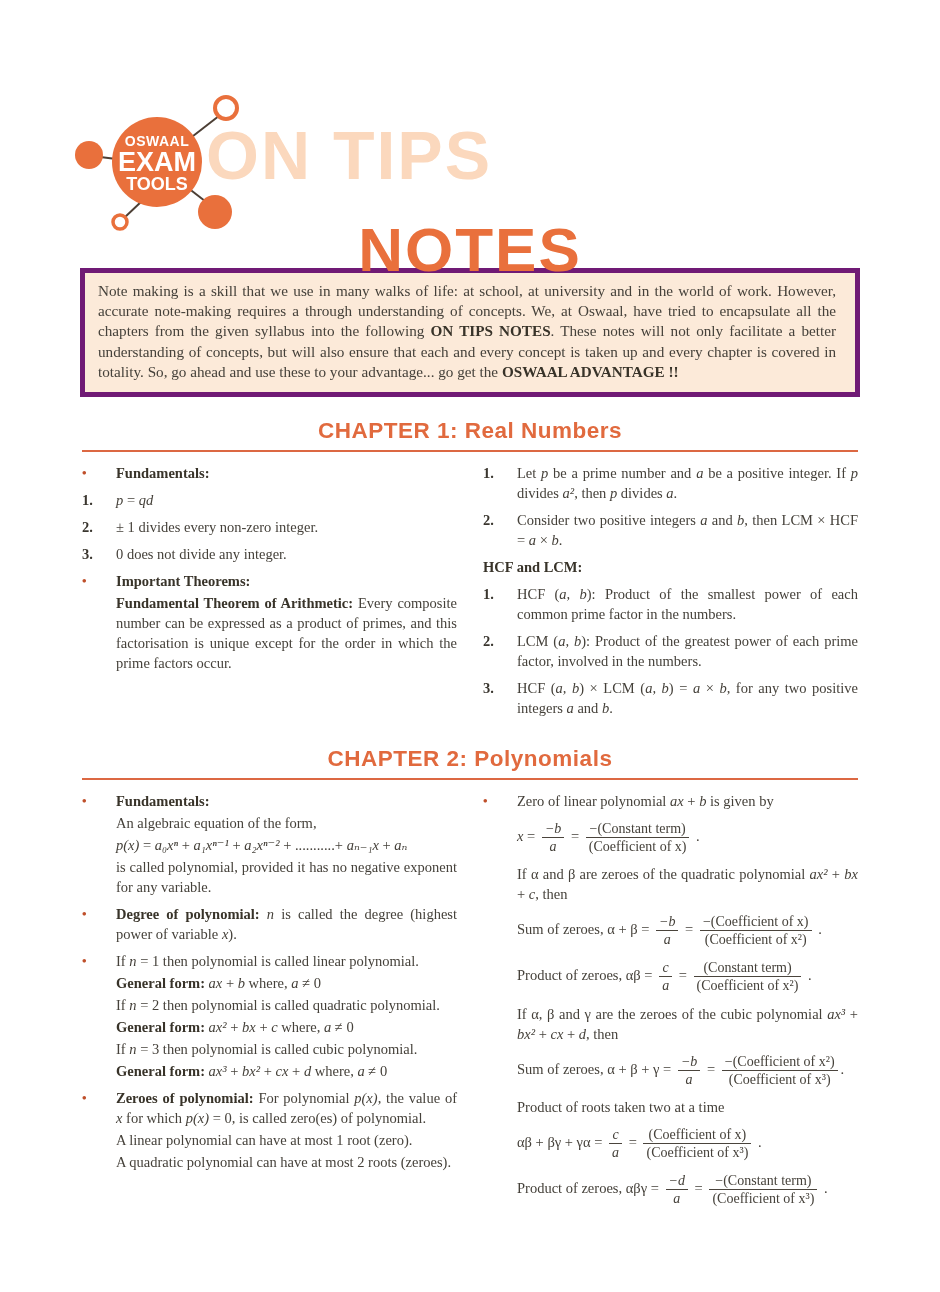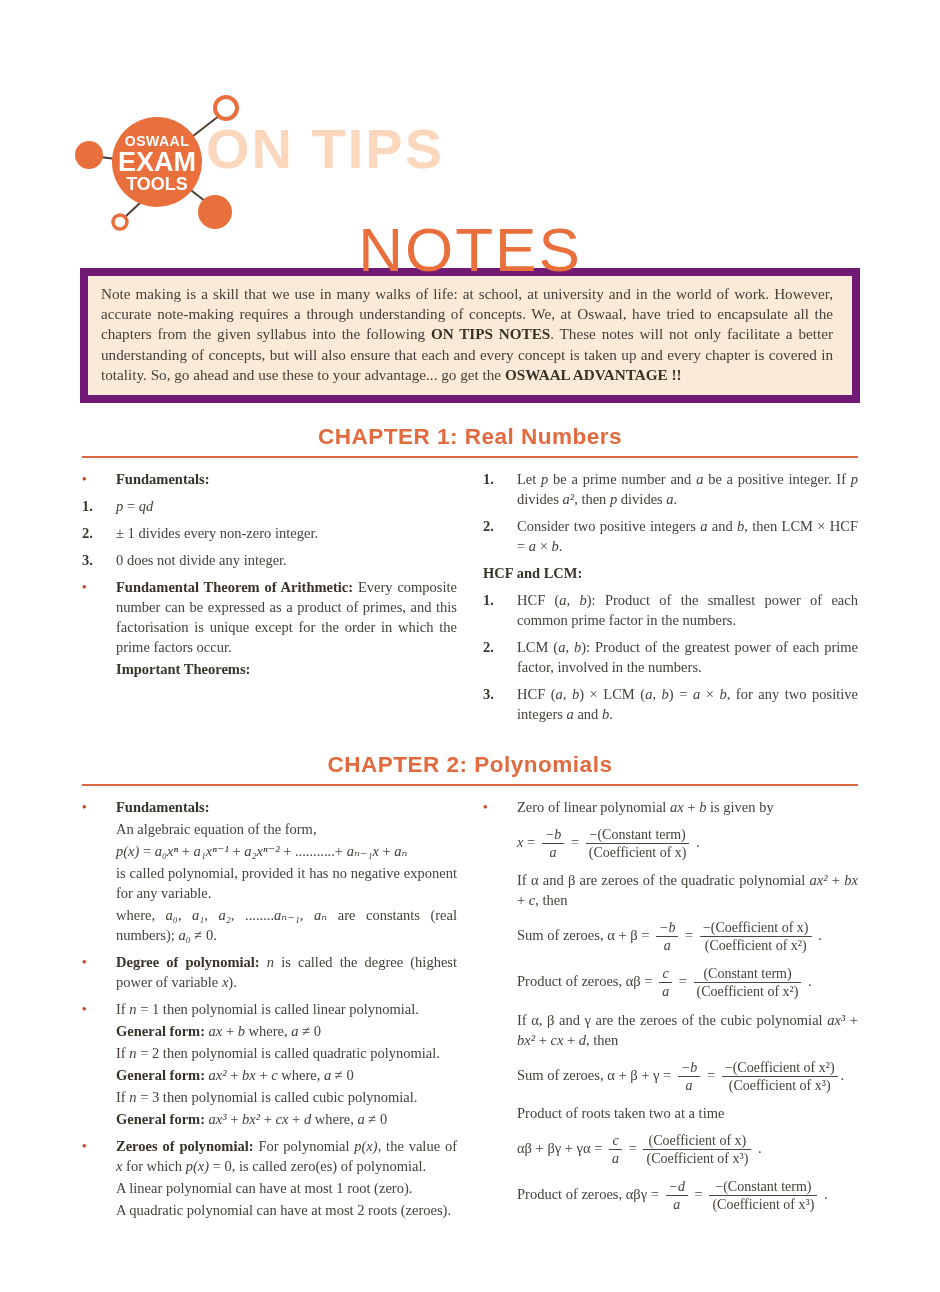--- a/index.html
+++ b/index.html
@@ -9,33 +9,33 @@
     background:#ffffff; overflow:hidden;
     font-family:"Liberation Serif","DejaVu Serif",serif;
     color:#3f3b35;
   }
   
   .masthead { position:relative; height:268px; }
   .logo-svg { position:absolute; left:62px; top:86px; }
   .title-main {
     position:absolute; left:206px; top:116px;
     font-family:"Liberation Sans","DejaVu Sans",sans-serif;
-    font-weight:800; font-size:56px; letter-spacing:2px;
+    font-weight:800; font-size:68px; letter-spacing:2px;
     color:#fbd8bd; white-space:nowrap;
   }
   .title-sub {
     position:absolute; left:0; top:214px; width:100%;
     text-align:center;
     font-family:"Liberation Sans","DejaVu Sans",sans-serif;
-    font-weight:400; font-size:62px; letter-spacing:2px;
+    font-weight:700; font-size:62px; letter-spacing:2px;
     color:#e9703c;
   }
   
   .intro {
-    margin:0 80px; background:#fcead9; border:8px solid #701a75;
+    margin:0 80px; background:#fcead9; border:5px solid #701a75;
     padding:8px 19px 10px 13px;
   }
   .intro-text {
     font-size:15.2px; line-height:1.33; text-align:justify; color:#45413a;
   }
   .intro-text .bseg { font-weight:bold; }
   
   .chapter { margin:0 82px; }
   .chap-head {
     margin-top:21px; text-align:center;
@@ -124,22 +124,22 @@
           </div>
           <div class="item">
             <span class="marker">3.</span>
             <div class="ibody">
               <div class="para"><span>0 does not divide any integer.</span></div>
             </div>
           </div>
           <div class="item">
             <span class="marker dot">•</span>
             <div class="ibody">
+              <div class="para"><span class="bseg">Important Theorems:</span></div>
               <div class="para"><span class="bseg">Fundamental Theorem of Arithmetic: </span><span>Every composite number can be expressed as a product of primes, and this factorisation is unique except for the order  in which  the prime  factors occur.</span></div>
-              <div class="para"><span class="bseg">Important Theorems:</span></div>
             </div>
           </div>
         </div>
       <div class="col">
           <div class="item">
             <span class="marker">1.</span>
             <div class="ibody">
               <div class="para"><span>Let </span><span class="iseg">p</span><span> be a prime  number and </span><span class="iseg">a</span><span> be a positive integer. If </span><span class="iseg">p</span><span> divides </span><span class="iseg">a²</span><span>, then </span><span class="iseg">p</span><span> divides </span><span class="iseg">a</span><span>.</span></div>
             </div>
           </div>
@@ -181,21 +181,20 @@
     <div class="rule"></div>
     <div class="cols">
       <div class="col">
           <div class="item">
             <span class="marker dot">•</span>
             <div class="ibody">
               <div class="para"><span class="bseg">Fundamentals:</span></div>
               <div class="para"><span>An algebraic equation of the form,</span></div>
               <div class="para"><span class="iseg">p(x)</span><span> = </span><span class="iseg">a₀xⁿ</span><span> + </span><span class="iseg">a₁xⁿ⁻¹</span><span> + </span><span class="iseg">a₂xⁿ⁻²</span><span>  + ...........+ </span><span class="iseg">aₙ₋₁x</span><span> + </span><span class="iseg">aₙ</span></div>
               <div class="para"><span>is called polynomial, provided it has no negative exponent for any variable.</span></div>
-              <div class="para"><span>where, </span><span class="iseg">a₀, a₁, a₂,</span><span> ........</span><span class="iseg">aₙ₋₁, aₙ</span><span> are constants (real numbers); </span><span class="iseg">a₀</span><span> ≠ 0.</span></div>
             </div>
           </div>
           <div class="item">
             <span class="marker dot">•</span>
             <div class="ibody">
               <div class="para"><span class="bseg">Degree  of polynomial:  </span><span class="iseg">n</span><span> is called the degree (highest power of variable </span><span class="iseg">x</span><span>).</span></div>
             </div>
           </div>
           <div class="item">
             <span class="marker dot">•</span>

